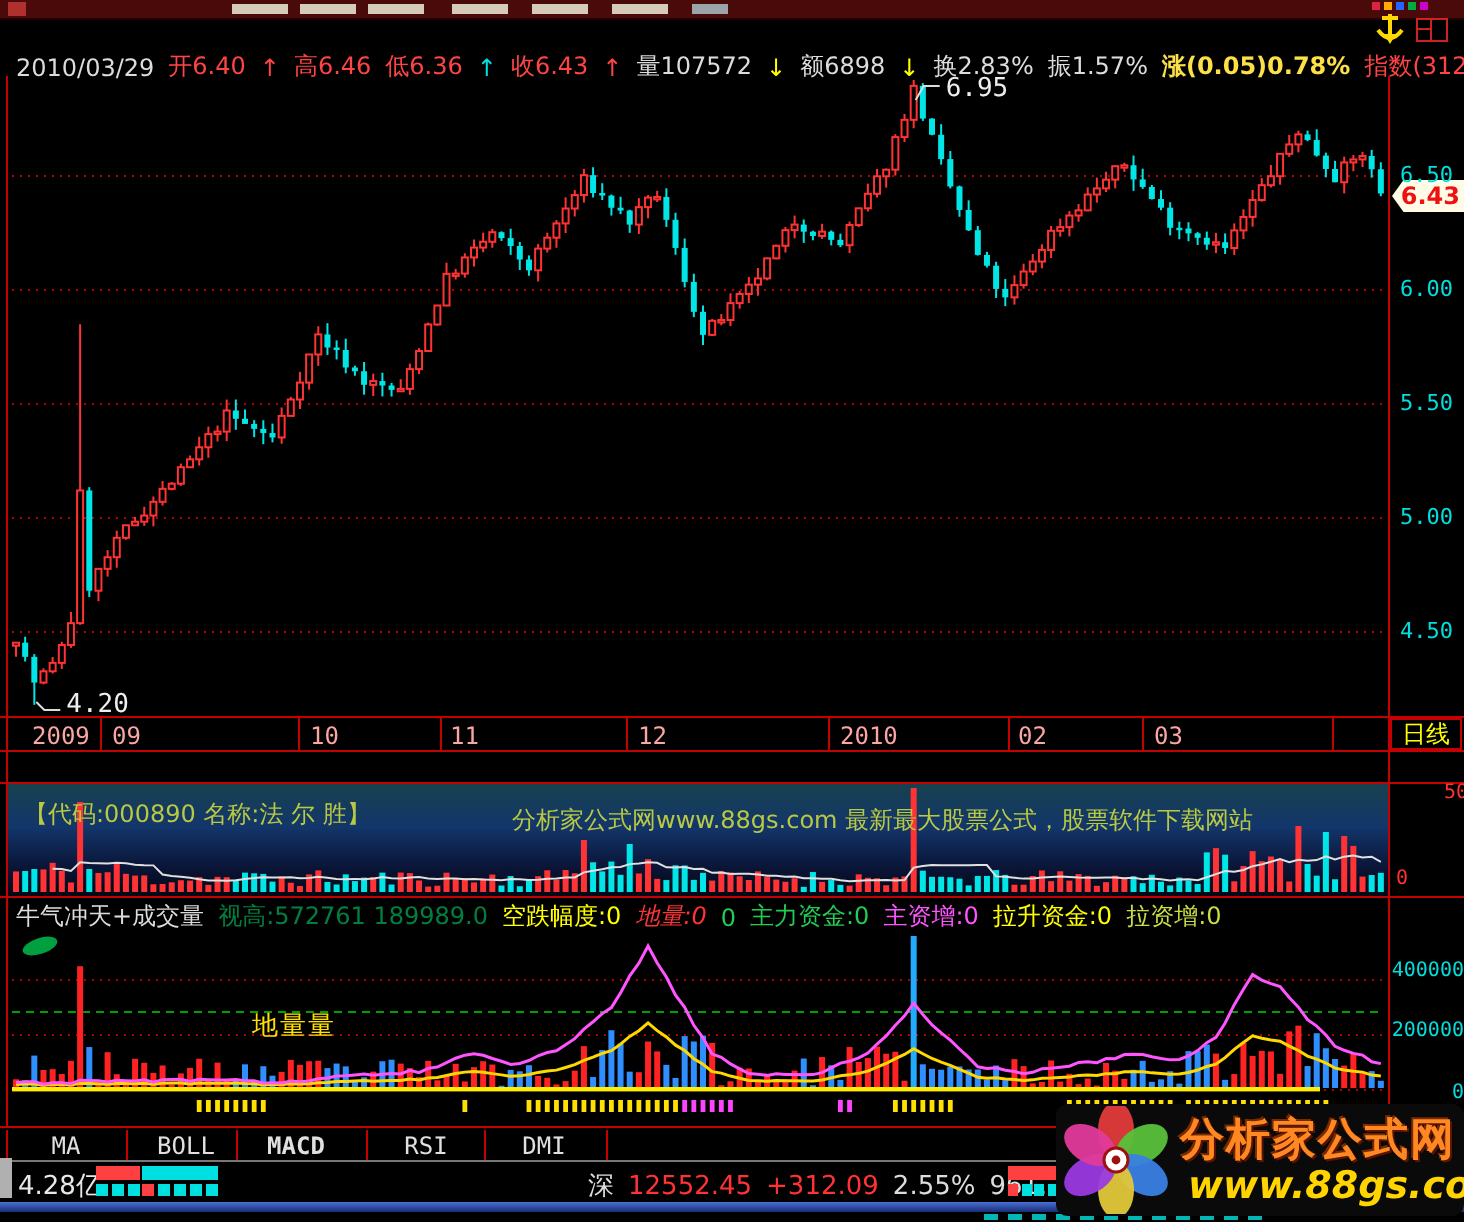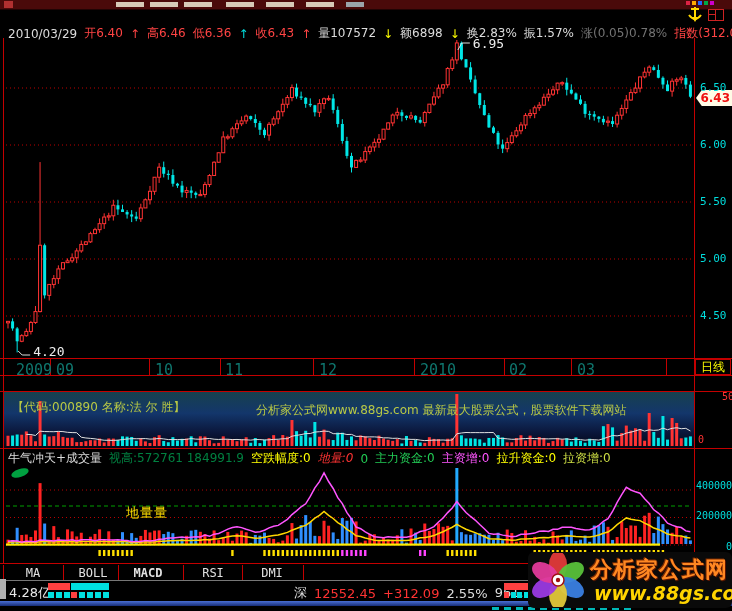--- a/index.html
+++ b/index.html
@@ -18,21 +18,21 @@
   .grayline{position:absolute;background:#777;}
   #main-chart{position:absolute;left:4px;top:38px;}
   #vol-pane-bg{left:4px;top:392px;width:690px;height:56px;
      background:linear-gradient(180deg,#17414e 0%,#13366b 38%,#0a1538 74%,#030714 100%);}
   #vol-chart{position:absolute;left:4px;top:392px;}
   #ind-chart{position:absolute;left:4px;top:466px;}
   .axlabel{position:absolute;left:700px;width:30px;font-family:"DejaVu Sans Mono",monospace;font-size:11px;color:#00dede;}
   .vlabel{position:absolute;left:698px;width:32px;font-family:"DejaVu Sans Mono",monospace;font-size:10px;color:#ff3333;}
   .ilabel{position:absolute;left:694px;width:38px;font-family:"DejaVu Sans Mono",monospace;font-size:10px;color:#00dede;}
   #xaxis-row{left:0;top:358px;width:732px;height:18px;border-top:1px solid #c40000;border-bottom:1px solid #c40000;box-sizing:border-box;}
-  .xlab{position:absolute;top:2px;color:#0f766e;font-size:15px;font-family:"DejaVu Sans Mono",monospace;}
+  .xlab{position:absolute;top:2px;color:#fca5a5;font-size:12px;font-family:"DejaVu Sans Mono",monospace;}
   .xtick{position:absolute;top:0;width:1px;height:16px;background:#c40000;}
   #period-box{left:695px;top:359px;width:36px;height:16px;border:1px solid #c40000;box-sizing:border-box;
       color:#ffff00;text-align:center;font-size:12px;line-height:14px;}
   #price-tag{left:696px;top:90px;width:36px;height:16px;background:#fffbe6;color:#ee1111;font-weight:bold;
       font-size:12px;text-align:right;line-height:16px;padding-right:2px;box-sizing:border-box;
       clip-path:polygon(0 50%,16% 0,100% 0,100% 100%,16% 100%);}
   #vol-header{left:8px;top:377px;font-size:12px;}
   #banner-left{left:12px;top:399px;color:#b9c944;font-size:12px;}
   #banner-right{left:256px;top:402px;color:#b9c944;font-size:12px;}
   #ind-header{left:8px;top:450px;font-size:12px;}
@@ -87,21 +87,21 @@
       <span style="color: rgb(255, 68, 68);">低6.36</span>
       <span style="color: rgb(0, 224, 224);">↑</span>
       <span style="color: rgb(255, 68, 68);">收6.43</span>
       <span style="color: rgb(255, 68, 68);">↑</span>
       <span style="color: rgb(220, 220, 220);">量107572</span>
       <span style="color: rgb(255, 255, 0);">↓</span>
       <span style="color: rgb(220, 220, 220);">额6898</span>
       <span style="color: rgb(255, 255, 0);">↓</span>
       <span style="color: rgb(220, 220, 220);">换2.83%</span>
       <span style="color: rgb(220, 220, 220);">振1.57%</span>
-      <span style="color: #737373;">涨(0.05)0.78%</span>
+      <span style="color: #fde047; font-weight: bold;">涨(0.05)0.78%</span>
       <span style="color: rgb(255, 68, 68);">指数(312.09)2.55%</span>
     </div>
 
   <svg id="main-chart" width="690" height="320">
       <line x1="2" y1="50" x2="688" y2="50" stroke="#bb0000" stroke-width="1" stroke-dasharray="1,3"></line>
       <line x1="2" y1="107" x2="688" y2="107" stroke="#bb0000" stroke-width="1" stroke-dasharray="1,3"></line>
       <line x1="2" y1="164" x2="688" y2="164" stroke="#bb0000" stroke-width="1" stroke-dasharray="1,3"></line>
       <line x1="2" y1="221" x2="688" y2="221" stroke="#bb0000" stroke-width="1" stroke-dasharray="1,3"></line>
       <line x1="2" y1="278" x2="688" y2="278" stroke="#bb0000" stroke-width="1" stroke-dasharray="1,3"></line>
       <line x1="4" y1="282.98844912955536" x2="4" y2="290.40837350684217" stroke="#ff3333" stroke-width="1"></line>
@@ -593,21 +593,21 @@
       <rect x="684.92" y="44.4043333386071" width="3" height="9.595666661392897" fill="#00e6e6"></rect>
       <polyline points="22.32,42.369004799611865 26.9,42.539206617628224 31.48,43.49498659257577 36.06,39.1831132685038 40.64,39.551807189399064 45.22,39.63859524653526 49.8,39.70929249248002 54.38,39.37580617290223 58.96,39.616897176834755 63.54,40.32807921766976 68.12,40.58550047341527 72.7,40.685879760693446 77.28,45.23950488595033 81.86,45.9785868157762 86.44,46.381513801843134 91.02,46.844441983182655 95.6,47.62817102444953 100.18,48.2416264156992 104.76,48.310689510842266 109.34,48.409846578828166 113.92,48.16655484524866 118.5,47.53780436852119 123.08,47.03793027602498 127.66,46.68575929085879 132.24,46.74181435026953 136.82,46.70347138379131 141.4,46.5861735168146 145.98,47.096974804350694 150.56,46.94173488654714 155.14000000000001,46.4135517580564 159.72,46.930553423357196 164.3,47.55280198672941 168.88,47.57665210008983 173.46,47.548693486877404 178.04,47.614484964171425 182.62,47.30754745967634 187.2,46.56212408347831 191.78,47.12661103304062 196.36,47.24746472964115 200.94,46.753095104022776 205.52,46.528151982218134 210.1,47.206390551744136 214.68,47.461856902408826 219.26,47.18998436627185 223.84,47.26498545204393 228.42000000000002,47.56663623161148 233,47.44649116597915 237.58,47.77487315908851 242.16,47.85615776801327 246.74,48.135532049190566 251.32,47.55122120338233 255.9,47.58108310895558 260.48,47.95581280873416 265.06,47.82591987569403 269.64,47.39311608692838 274.22,47.244120327885156 278.8,46.77532784507687 283.38,46.707693129087176 287.96,44.180543507172516 292.54,43.41689044929808 297.12,42.59162321239063 301.7,41.59766310764761 306.28000000000003,41.52046447860258 310.86,40.061261426643206 315.44,39.71276770776733 320.02,39.10871333568874 324.6,39.41816748147054 329.18,41.64445301955048 333.76,41.81011283223698 338.34000000000003,41.48225118641664 342.92,42.50014457844922 347.5,42.389691718225365 352.08,44.421940425571265 356.66,44.28960511445637 361.24,45.03104169530432 365.82,44.887752914461046 370.4,44.884528715715795 374.98,45.22310103159527 379.56,45.86428809247833 384.14,45.84949646328524 388.72,46.34592029282875 393.3,46.21663764244618 397.88,47.09375279209215 402.46,47.06750119593926 407.04,47.37756085062089 411.62,47.380143643059355 416.2,48.13124835015171 420.78000000000003,48.61045619955338 425.36,48.31745031763179 429.94,48.093938142966685 434.52,48.09433461782626 439.1,48.00483081551889 443.68,48.308025629699436 448.26,48.00538433850225 452.84000000000003,41.7797402067291 457.42,40.98841270102032 462,40.49878549229147 466.58,40.63228939993618 471.16,40.60521222419467 475.74,40.630765184074534 480.32,40.63919914378008 484.90000000000003,40.552252194145694 489.48,40.52507946056883 494.06,46.19606984001843 498.64,46.43296510568406 503.22,46.87035159566181 507.8,47.31068443544468 512.38,47.24104049528897 516.96,46.78293164199891 521.54,46.54772157513071 526.12,46.28915671085835 530.7,46.54820493624235 535.28,46.76989960795941 539.86,46.823457805737334 544.44,46.88366055127699 549.02,46.74279527445065 553.6,46.72666017276545 558.1800000000001,47.1797157390069 562.76,46.911193700791856 567.34,47.57258570386976 571.92,47.249974256161494 576.5,47.670979156210606 581.08,48.20158481238306 585.66,47.74579565303348 590.24,47.656771587078566 594.82,48.112884793611656 599.4,46.65271613951255 603.98,45.08544222477746 608.5600000000001,43.50389140158012 613.14,43.86655346211822 617.72,42.99960072606336 622.3,41.09433322700206 626.88,40.1828760753735 631.46,38.84822174344962 636.04,37.46682145022787 640.62,39.0848645622454 645.2,37.85616802889466 649.78,38.370646393722076 654.36,38.057093313899045 658.94,36.165911654293694 663.52,37.72618976714244 668.1,36.32747086127573 672.6800000000001,35.73785130544307 677.26,36.71149799716271 681.84,36.35382027989124 686.42,38.954301761958696 " fill="none" stroke="#e0e0e0" stroke-width="1"></polyline>
     </svg>
   <span id="banner-left" class="abs">【代码:000890 名称:法 尔 胜】</span>
   <span id="banner-right" class="abs">分析家公式网www.88gs.com 最新最大股票公式，股票软件下载网站</span>
   <div class="redline" style="left:0;top:391px;width:732px;height:1px;"></div>
   <div class="redline" style="left:0;top:448px;width:732px;height:1px;"></div>
 
   <div id="ind-header" class="segrow">
       <span style="color: rgb(220, 220, 220);">牛气冲天+成交量</span>
-      <span style="color: rgb(0, 128, 64);">视高:572761 184991.9</span>
+      <span style="color: rgb(0, 128, 64);">视高:572761 189989.0</span>
       <span style="color: rgb(255, 255, 0);">空跌幅度:0</span>
       <span style="color: rgb(255, 51, 51); font-style: italic;">地量:0</span>
       <span style="color: rgb(34, 204, 85);">0</span>
       <span style="color: rgb(34, 204, 85);">主力资金:0</span>
       <span style="color: rgb(255, 85, 255);">主资增:0</span>
       <span style="color: rgb(255, 255, 0);">拉升资金:0</span>
       <span style="color: rgb(204, 221, 68);">拉资增:0</span>
     </div>
 
   <svg id="ind-chart" width="690" height="94">

